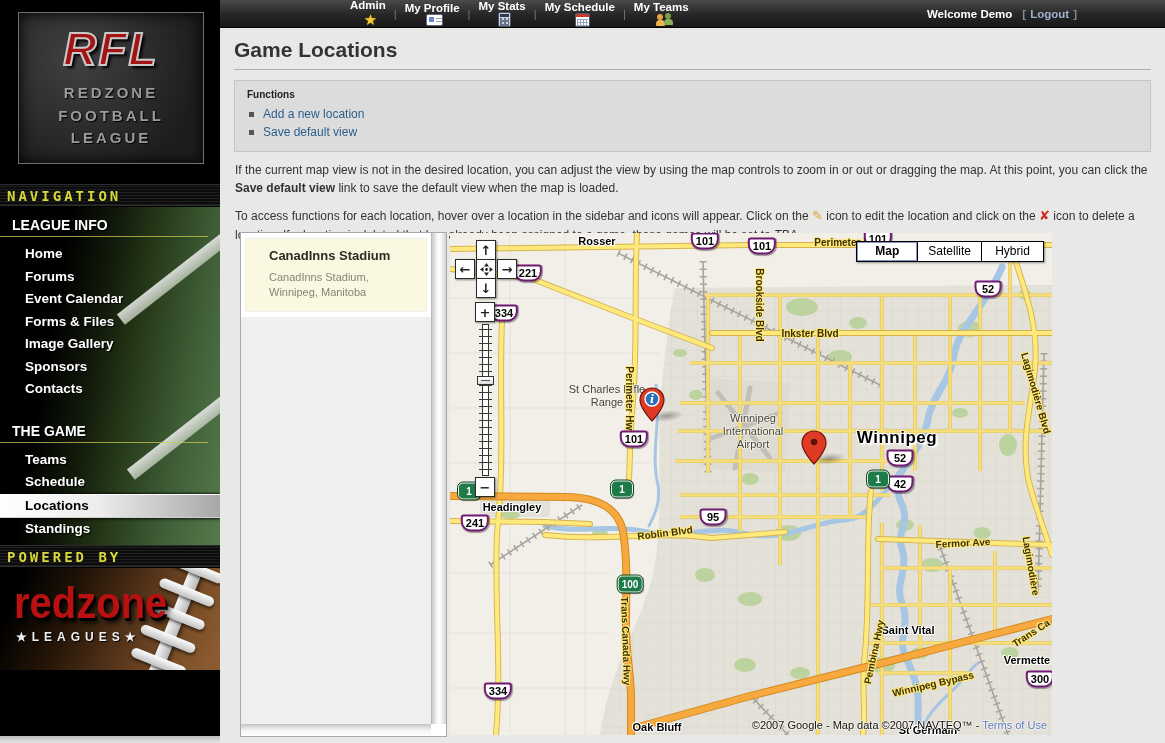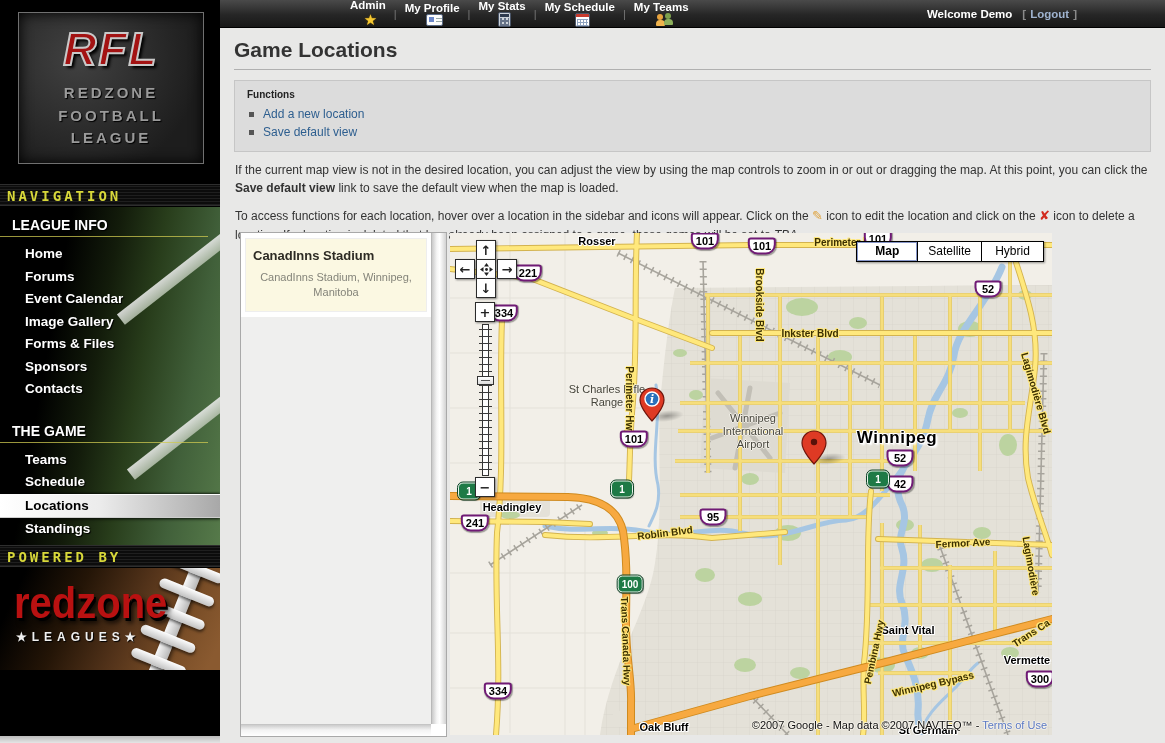--- a/index.html
+++ b/index.html
@@ -83,23 +83,23 @@
   .fn-bullet { width:5px; height:5px; background:#555; margin-right:9px; flex:none; }
   .fn-link { color:#2d5e8f; font-size:12px; line-height:16px; cursor:pointer; text-decoration:none; }
   .para { margin:9px 15px 0; font-size:12px; color:#333; line-height:1.5; }
   .edit-icon { color:#dfa23b; font-family:"DejaVu Sans",sans-serif; font-size:13px; }
   .delete-icon { color:#d22b1f; font-family:"DejaVu Sans",sans-serif; font-size:13px; font-weight:bold; }
 
   
   .loc-panel { position:absolute; left:20px; top:204px; width:207px; height:505px; background:#efefee;
     border:1px solid #a9a9a9; }
   .loc-cards { position:absolute; left:0; top:0; right:15px; background:#fff; padding:1px 0; }
-  .loc-card { margin:4px; background:#fbf8e2; border:1px solid #eee; padding:9px 7px 11px; cursor:pointer; }
+  .loc-card { margin:4px; background:#fbf8e2; border:1px solid #eee; padding:9px 23px 11px; cursor:pointer; }
   .loc-name { font-size:13px; font-weight:bold; color:#2d2b24; }
-  .loc-addr { font-size:11px; color:#84847a; margin-top:7px; line-height:1.35;text-align:center; }
+  .loc-addr { font-size:11px; color:#84847a; margin-top:7px; line-height:1.35; }
   .vscroll { position:absolute; right:0; top:0; width:15px; height:calc(100% - 12px);
     border-left:1px solid #b8b8b8; background:linear-gradient(to right,#c9c9c9,#f5f5f5 35%,#ffffff 55%,#d2d2d2); }
   .hscroll { position:absolute; left:0; bottom:0; height:12px; width:calc(100% - 15px);
     border-top:1px solid #c5c5c5; background:linear-gradient(#cccccc,#f3f3f3 45%,#ffffff); }
   .scroll-corner { position:absolute; right:0; bottom:0; width:15px; height:12px; background:#fff; }
 
   
   .map { position:absolute; left:230px; top:205px; width:602px; height:502px; overflow:hidden; background:#f2efe8; cursor:grab; }
   .map svg.basemap { position:absolute; left:0; top:0; }
   .overlay { position:absolute; left:0; top:0; width:100%; height:100%; }
@@ -189,22 +189,22 @@
   <div class="led-banner nav-banner">NAVIGATION</div>
   <div class="field">
     <div class="yardline yl1"></div>
     <div class="yardline yl2"></div>
     <div>
         <div class="nav-title">LEAGUE INFO</div>
         <div class="gap" style="height: 6px;"></div>
         <div class="nav-item">Home</div>
         <div class="nav-item">Forums</div>
         <div class="nav-item">Event Calendar</div>
+        <div class="nav-item">Forms &amp; Files</div>
         <div class="nav-item">Image Gallery</div>
-        <div class="nav-item">Forms &amp; Files</div>
         <div class="nav-item">Sponsors</div>
         <div class="nav-item">Contacts</div>
         <div class="gap"></div>
         <div class="nav-title">THE GAME</div>
         <div class="gap" style="height: 6px;"></div>
         <div class="nav-item">Teams</div>
         <div class="nav-item">Schedule</div>
         <div class="nav-item active">Locations</div>
         <div class="nav-item">Standings</div>
         <div class="nav-item">Statistics</div>
@@ -378,21 +378,21 @@
       <g fill="none" stroke="#f7a940" stroke-width="6" stroke-linecap="round">
         <use href="#pTc1"></use>
           <use href="#pTc2"></use>
       </g>
     </svg>
 
     <div class="overlay">
       <div>
           <div class="ml town" style="left: 147px; top: 8px; transform: translate(-50%, -50%);">Rosser</div>
           <div class="ml town" style="left: 62px; top: 274px; transform: translate(-50%, -50%);">Headingley</div>
-          <div class="ml town" style="left: 192px; top: 494px; transform: translate(-50%, -50%); padding-left: 44px;">Oak Bluff</div>
+          <div class="ml town" style="left: 185px; top: 494px; transform: translate(-50%, -50%); padding-left: 44px;">Oak Bluff</div>
           <div class="ml town" style="left: 577px; top: 427px; transform: translate(-50%, -50%);">Vermette</div>
           <div class="ml town" style="left: 458px; top: 397px; transform: translate(-50%, -50%);">Saint Vital</div>
           <div class="ml town" style="left: 478px; top: 497px; transform: translate(-50%, -50%);">St Germain</div>
           <div class="ml city" style="left: 447px; top: 205px; transform: translate(-50%, -50%);">Winnipeg</div>
           <div class="ml area" style="left: 157px; top: 163px; width: 88px; transform: translate(-50%, -50%);">St Charles Rifle Range</div>
           <div class="ml area" style="left: 303px; top: 186px; width: 94px; transform: translate(-50%, -50%); margin-top: 12px;">Winnipeg International Airport</div>
           <div class="ml rl" style="left: 360px; top: 100px; transform: translate(-50%, -50%) rotate(0deg);">Inkster Blvd</div>
           <div class="ml rl" style="left: 215px; top: 300px; transform: translate(-50%, -50%) rotate(-7deg);">Roblin Blvd</div>
           <div class="ml rl" style="left: 513px; top: 310px; transform: translate(-50%, -50%) rotate(-3deg);">Fermor Ave</div>
           <div class="ml rl" style="left: 399px; top: 9px; transform: translate(-50%, -50%) rotate(0deg);">Perimeter Hwy</div>

